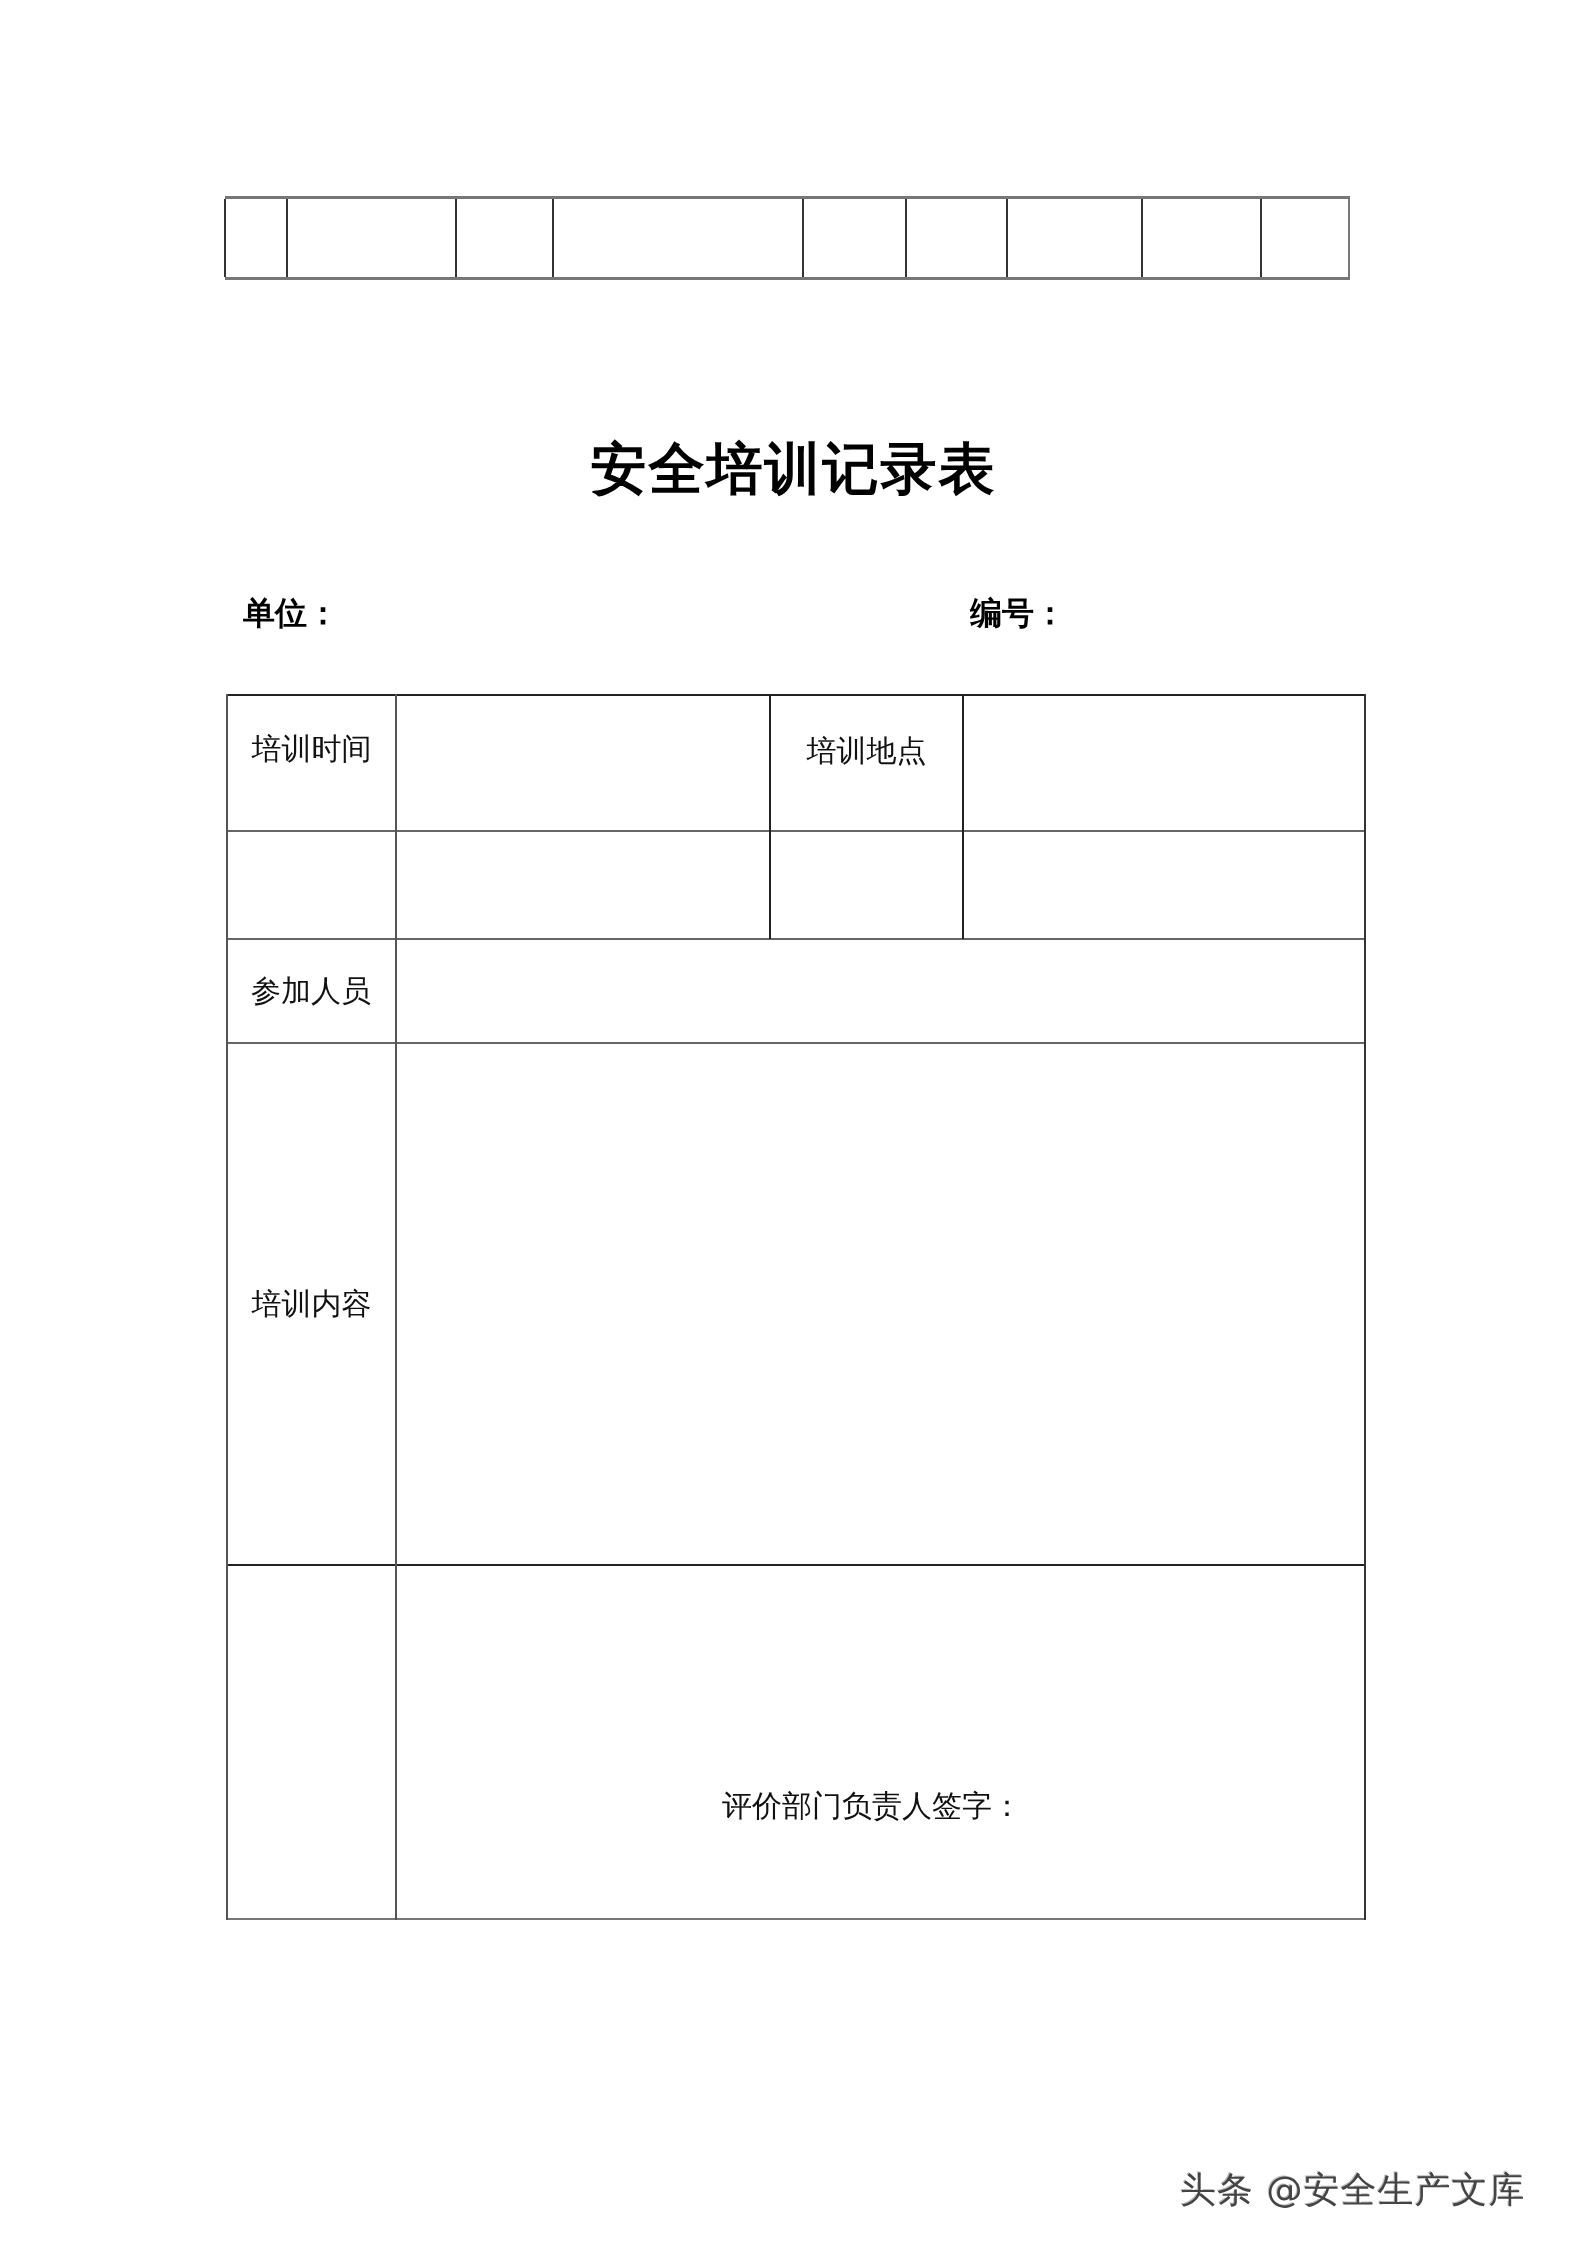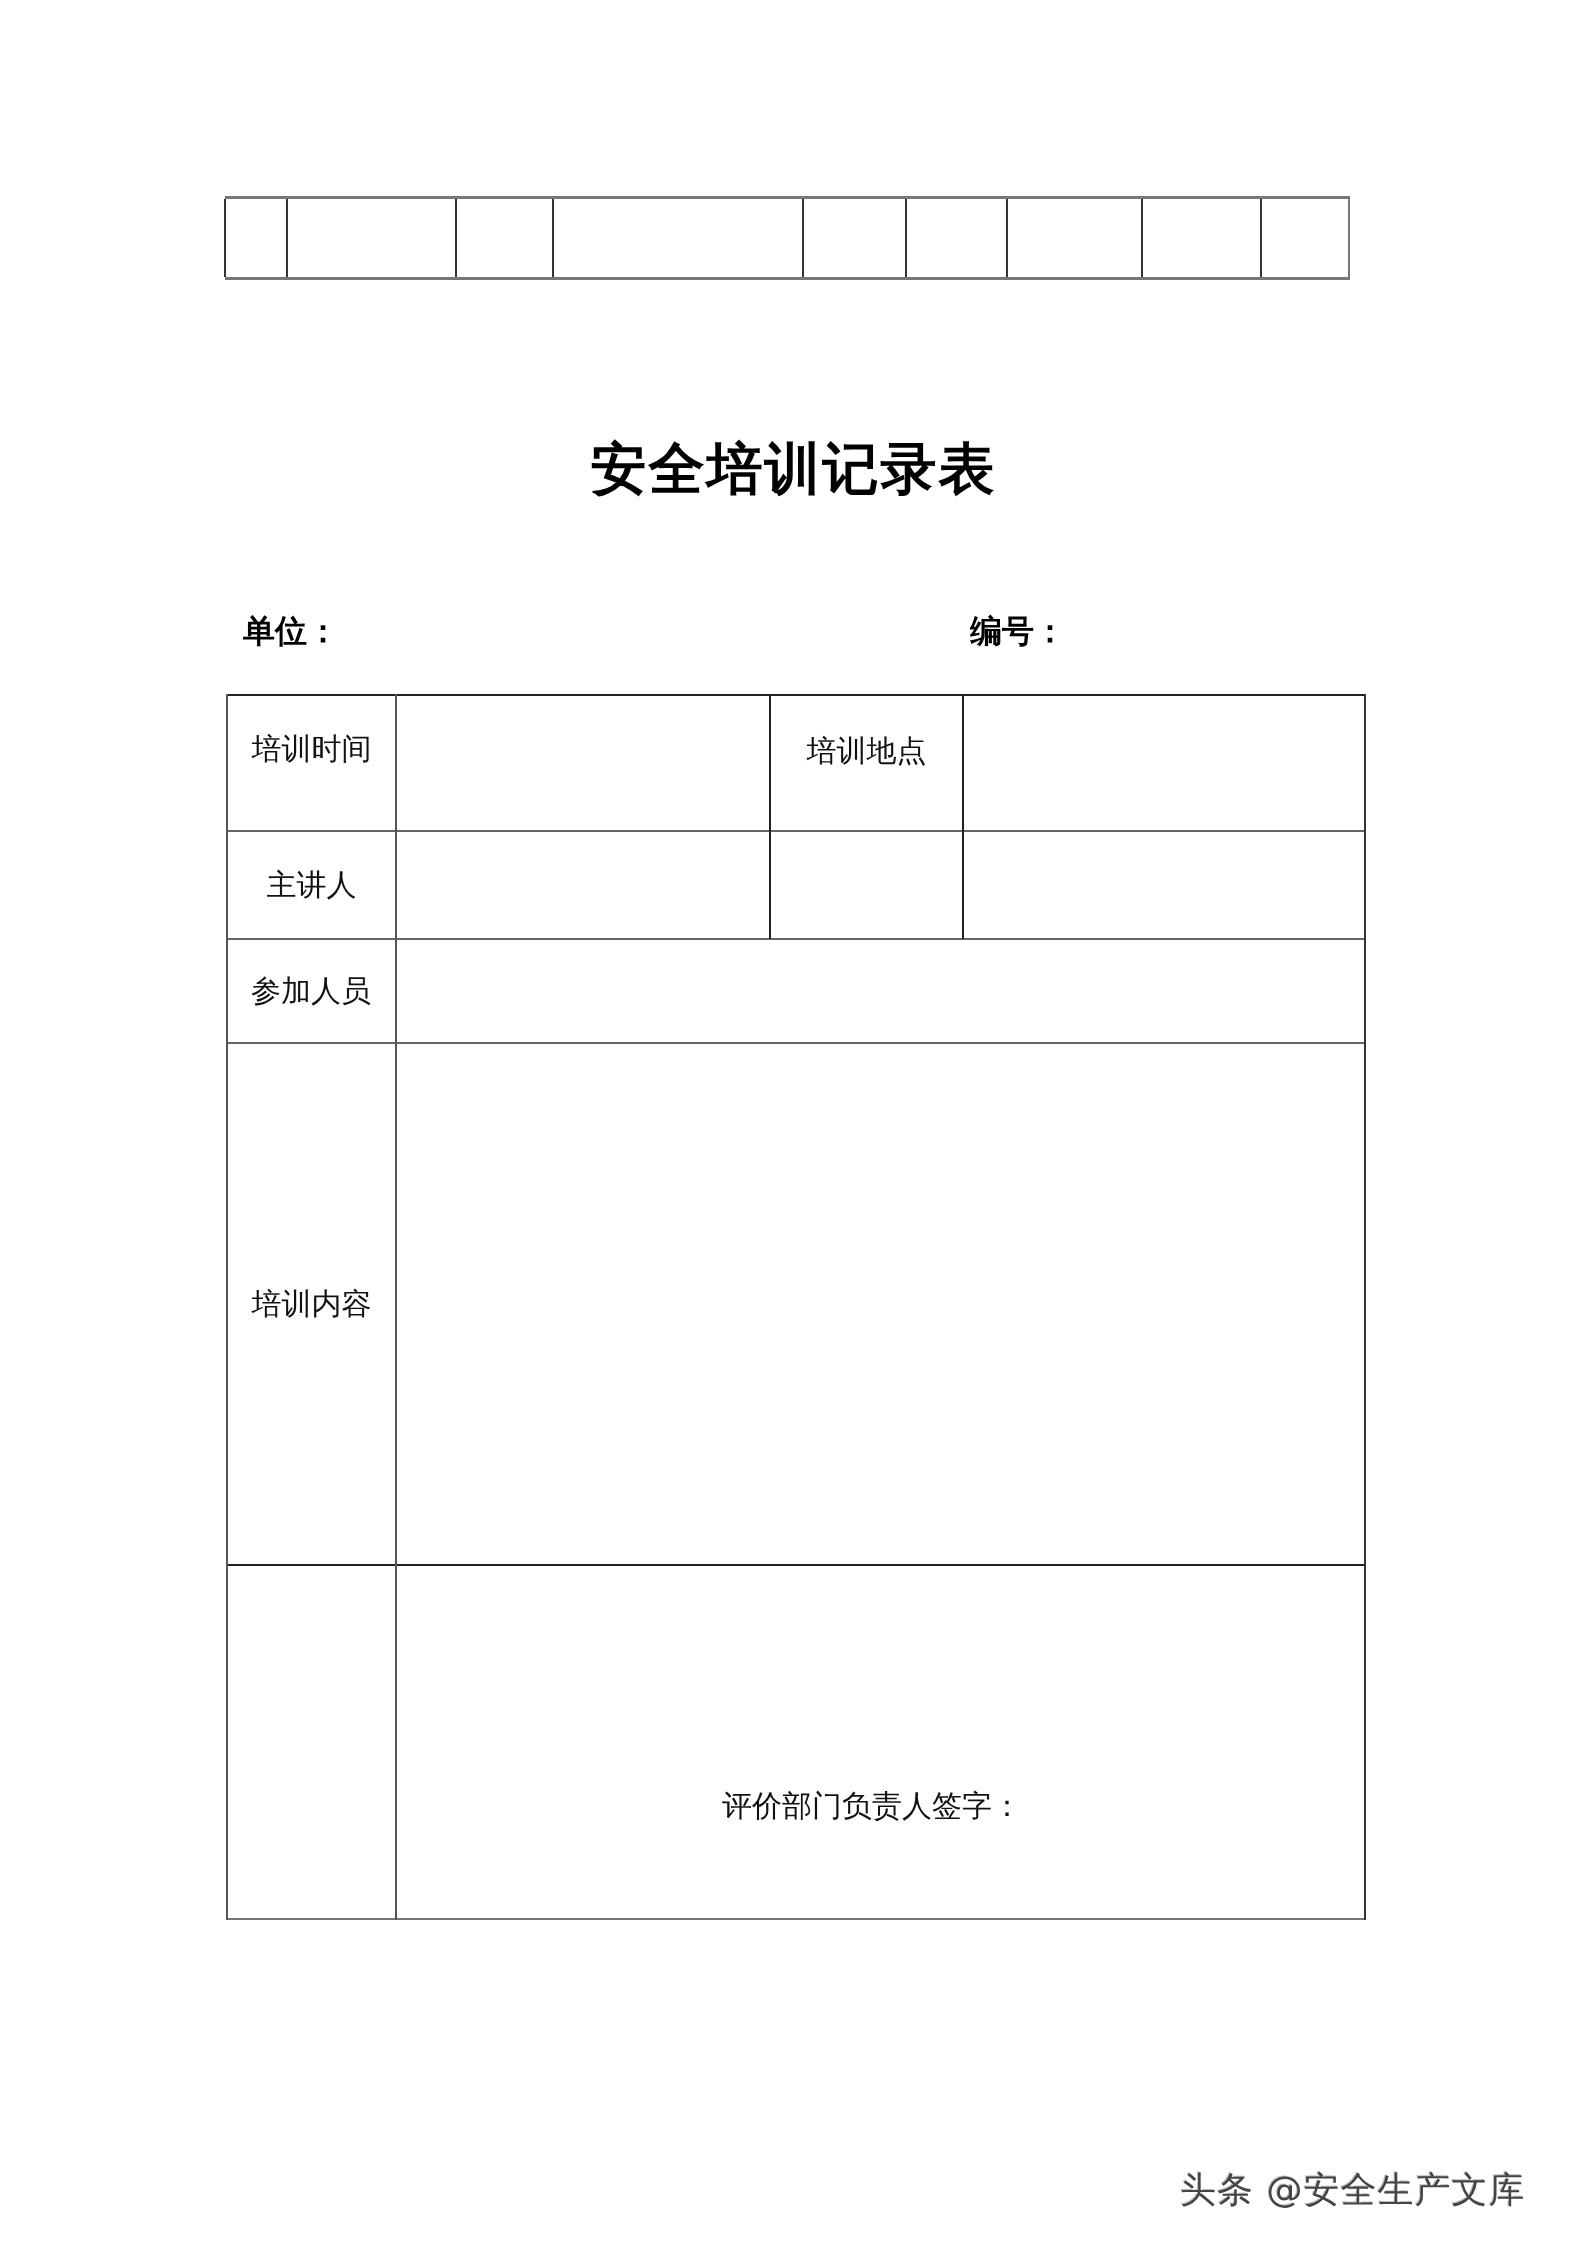--- a/index.html
+++ b/index.html
@@ -10,21 +10,21 @@
   .abs { position: absolute; }
 
   
   .strip { position: absolute; left: 225px; top: 196px; width: 1125px; height: 84px;
            border-top: 3px solid #777; border-bottom: 3px solid #777; box-sizing: border-box; }
   .strip .vl { position: absolute; top: 0; bottom: 0; width: 2px; background: #333; }
 
   .title { position: absolute; left: 0; width: 1587px; top: 432px; text-align: center;
            font-size: 56px; font-weight: bold; letter-spacing: 2px; color: #000; }
 
-  .meta { position: absolute; top: 610px; font-size: 32px; font-weight: bold; color: #000; }
+  .meta { position: absolute; top: 592px; font-size: 32px; font-weight: bold; color: #000; }
 
   
   .tbl { position: absolute; left: 226px; top: 694px; width: 1140px; height: 1226px; }
   .hl { position: absolute; height: 2px; background: #666; }
   .vline { position: absolute; width: 2px; background: #555; }
   .cell-label { position: absolute; font-size: 30px; color: #111; text-align: center;
                 display: flex; align-items: center; justify-content: center; }
   .cell-input { position: absolute; }
 
   .sign { position: absolute; left: 722px; top: 1786px; font-size: 30px; color: #111; }
@@ -68,21 +68,20 @@
   <div class="vline" style="left:169px;top:0;height:1226px"></div>
   <div class="vline" style="left:543px;top:0;height:245px;background:#222"></div>
   <div class="vline" style="left:736px;top:0;height:245px;background:#222"></div>
   <div class="vline" style="left:1138px;top:0;height:1226px;background:#333"></div>
 
   <div class="cell-label" style="left:0;top:0;width:171px;height:110px">培训时间</div>
   <div class="cell-input" style="left:171px;top:2px;width:372px;height:134px"></div>
   <div class="cell-label" style="left:545px;top:0;width:191px;height:115px">培训地点</div>
   <div class="cell-input" style="left:738px;top:2px;width:400px;height:134px"></div>
 
-  <div class="cell-label" style="left:0;top:137px;width:171px;height:108px">主讲人</div>
   <div class="cell-input" style="left:171px;top:138px;width:372px;height:106px"></div>
   <div class="cell-input" style="left:738px;top:138px;width:400px;height:106px"></div>
 
   <div class="cell-label" style="left:0;top:245px;width:170px;height:104px">参加人员</div>
   <div class="cell-input" style="left:171px;top:246px;width:967px;height:102px"></div>
 
   <div class="cell-label" style="left:0;top:349px;width:171px;height:522px">培训内容</div>
   <div class="cell-input" style="left:171px;top:350px;width:967px;height:520px"></div>
 
   <div class="cell-input" style="left:171px;top:872px;width:967px;height:200px"></div>

